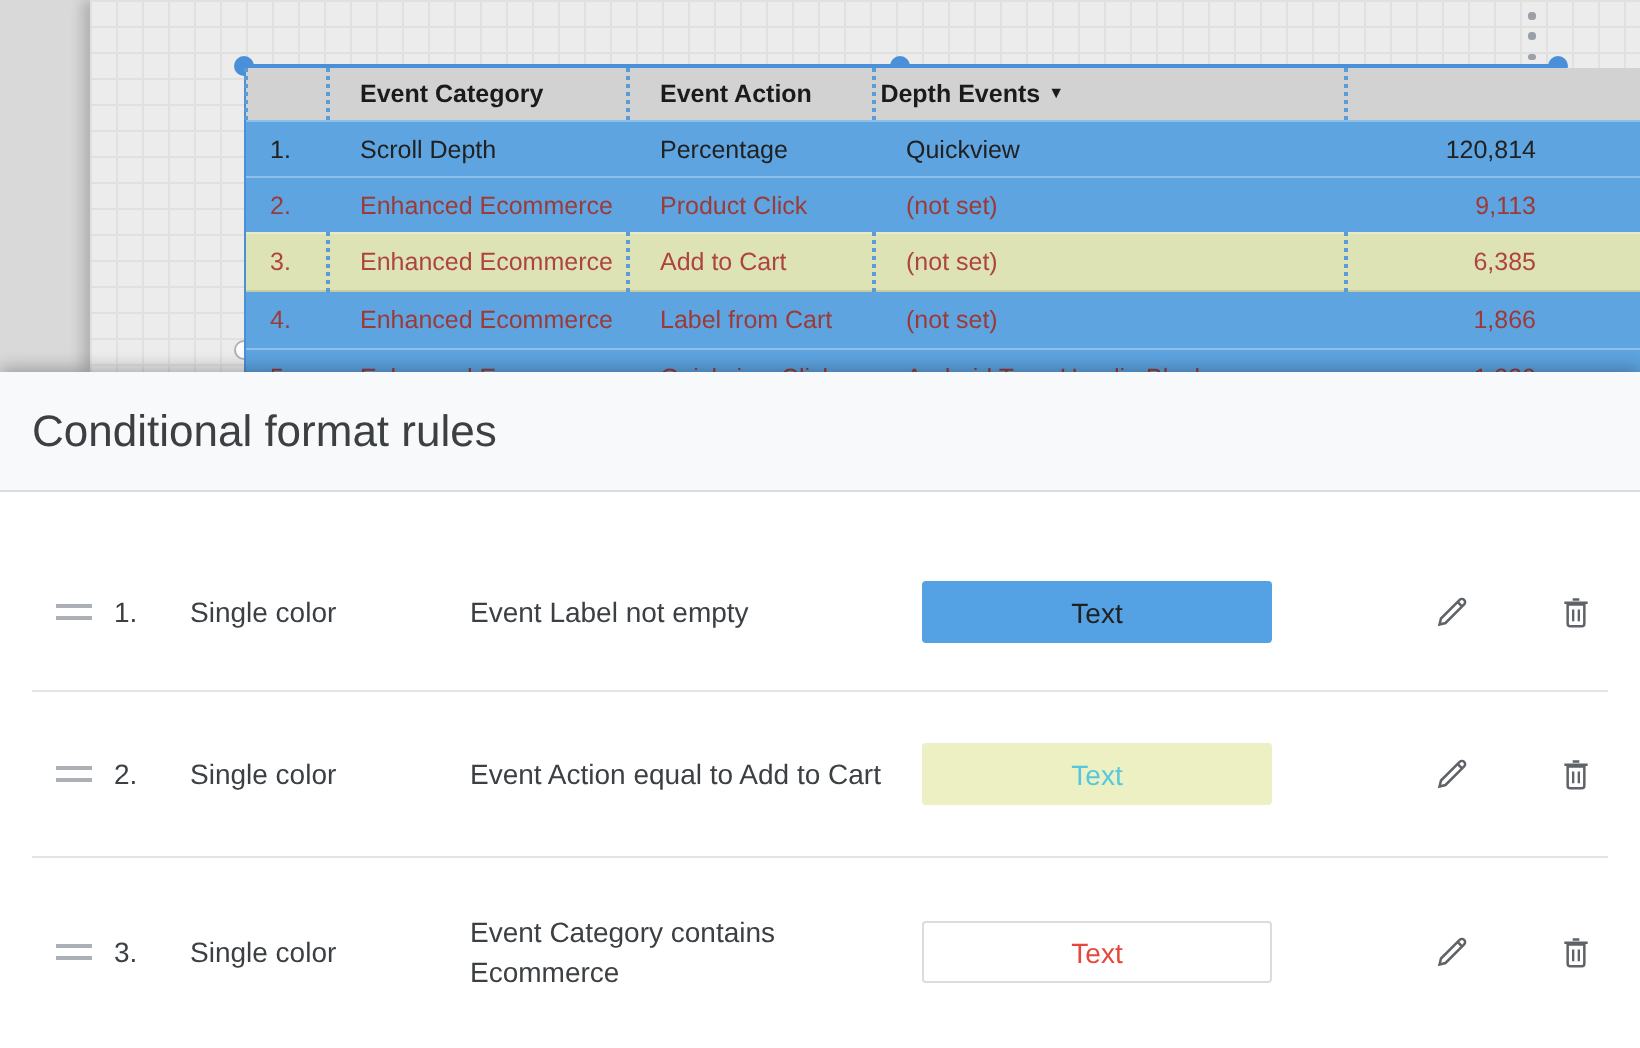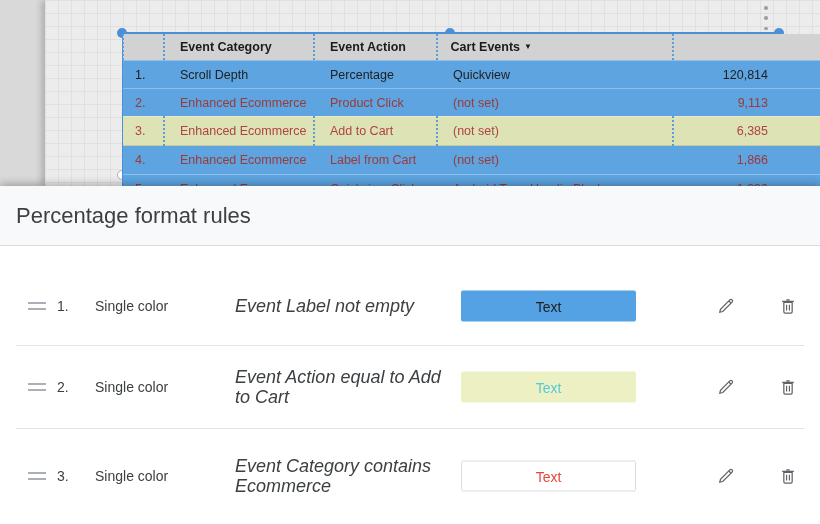--- a/index.html
+++ b/index.html
@@ -48,21 +48,21 @@
   .panel-head { position:absolute; left:0; top:0; width:820px; height:60px; background:#f8f9fa; border-bottom:1px solid #dadce0; }
   .panel-title { position:absolute; left:16px; top:0; height:60px; display:flex; align-items:center; font-size:22px; color:#3c4043; }
 
   .rule-row { position:absolute; left:0; width:820px; height:80px; }
   .rule-row > * { position:absolute; top:50%; transform:translateY(-50%); }
   .rule-divider { position:absolute; left:16px; right:16px; height:0; border-top:1px solid #e4e4e4; }
 
   .drag-handle { left:28px; width:18px; height:8px; border-top:2px solid #aab0b5; border-bottom:2px solid #aab0b5; cursor:grab; }
   .rule-idx  { left:57px;  font-size:14px; color:#3c4043; }
   .rule-type { left:95px; font-size:14px; color:#3c4043; }
-  .rule-cond { left:235px; width:218px; font-size:18px; line-height:20px; color:#3c4043;font-style:italic; }
+  .rule-cond { left:235px; width:218px; font-size:14px; line-height:20px; color:#3c4043; }
   .swatch { left:461px; width:175px; height:31px; border-radius:2px; display:flex; align-items:center; justify-content:center; font-size:14px; cursor:pointer; }
   .icon-btn { width:24px; height:24px; display:flex; align-items:center; justify-content:center; cursor:pointer; background:none; border:none; }
   .icon-btn.edit  { left:714px; }
   .icon-btn.trash { left:776px; }
 </style>
 </head>
 <body>
 
 <div class="screen">
 
@@ -82,21 +82,21 @@
     <div class="handle-dot" style="left:774px; top:28px;"></div>
     <div class="handle-dot white" style="left:117px; top:170px;"></div>
     <div class="handle-dot white" style="left:771px; top:170px;"></div>
 
     <div class="ga-table">
       <div class="t-row header" style="background: rgb(210, 210, 210);">
         <div class="c-idx"></div>
         <div class="c-cat">Event Category</div>
         <div class="c-act">Event Action</div>
         <div class="c-tot">
-          <span>Cart Events</span>
+          <span>Depth Events</span>
           <span class="sort-arrow">▼</span>
         </div>
       </div>
 
       <div class="t-row" style="background: rgb(93, 164, 224); color: rgb(33, 33, 33);">
         <div class="c-idx">1.</div>
         <div class="c-cat">Scroll Depth</div>
         <div class="c-act">Percentage</div>
         <div class="c-lbl">Quickview</div>
         <div class="c-tot">120,814</div>
@@ -137,21 +137,21 @@
     <div class="vdot hdr" style="left:436px;"></div>
     <div class="vdot hdr" style="left:672px;"></div>
     <div class="vdot yrow" style="left:163px;"></div>
     <div class="vdot yrow" style="left:313px;"></div>
     <div class="vdot yrow" style="left:436px;"></div>
     <div class="vdot yrow" style="left:672px;"></div>
   </div>
 
   <div class="panel">
     <div class="panel-head">
-      <div class="panel-title">Percentage format rules</div>
+      <div class="panel-title">Conditional format rules</div>
     </div>
 
     <div class="rule-row" style="top:80px;">
       <div class="drag-handle"></div>
       <div class="rule-idx">1.</div>
       <div class="rule-type">Single color</div>
       <div class="rule-cond">Event Label not empty</div>
       <div class="swatch" style="background: rgb(84, 162, 228); color: rgb(33, 33, 33);">Text</div>
       <button class="icon-btn edit">
         <svg width="20" height="20" viewBox="0 0 24 24">

